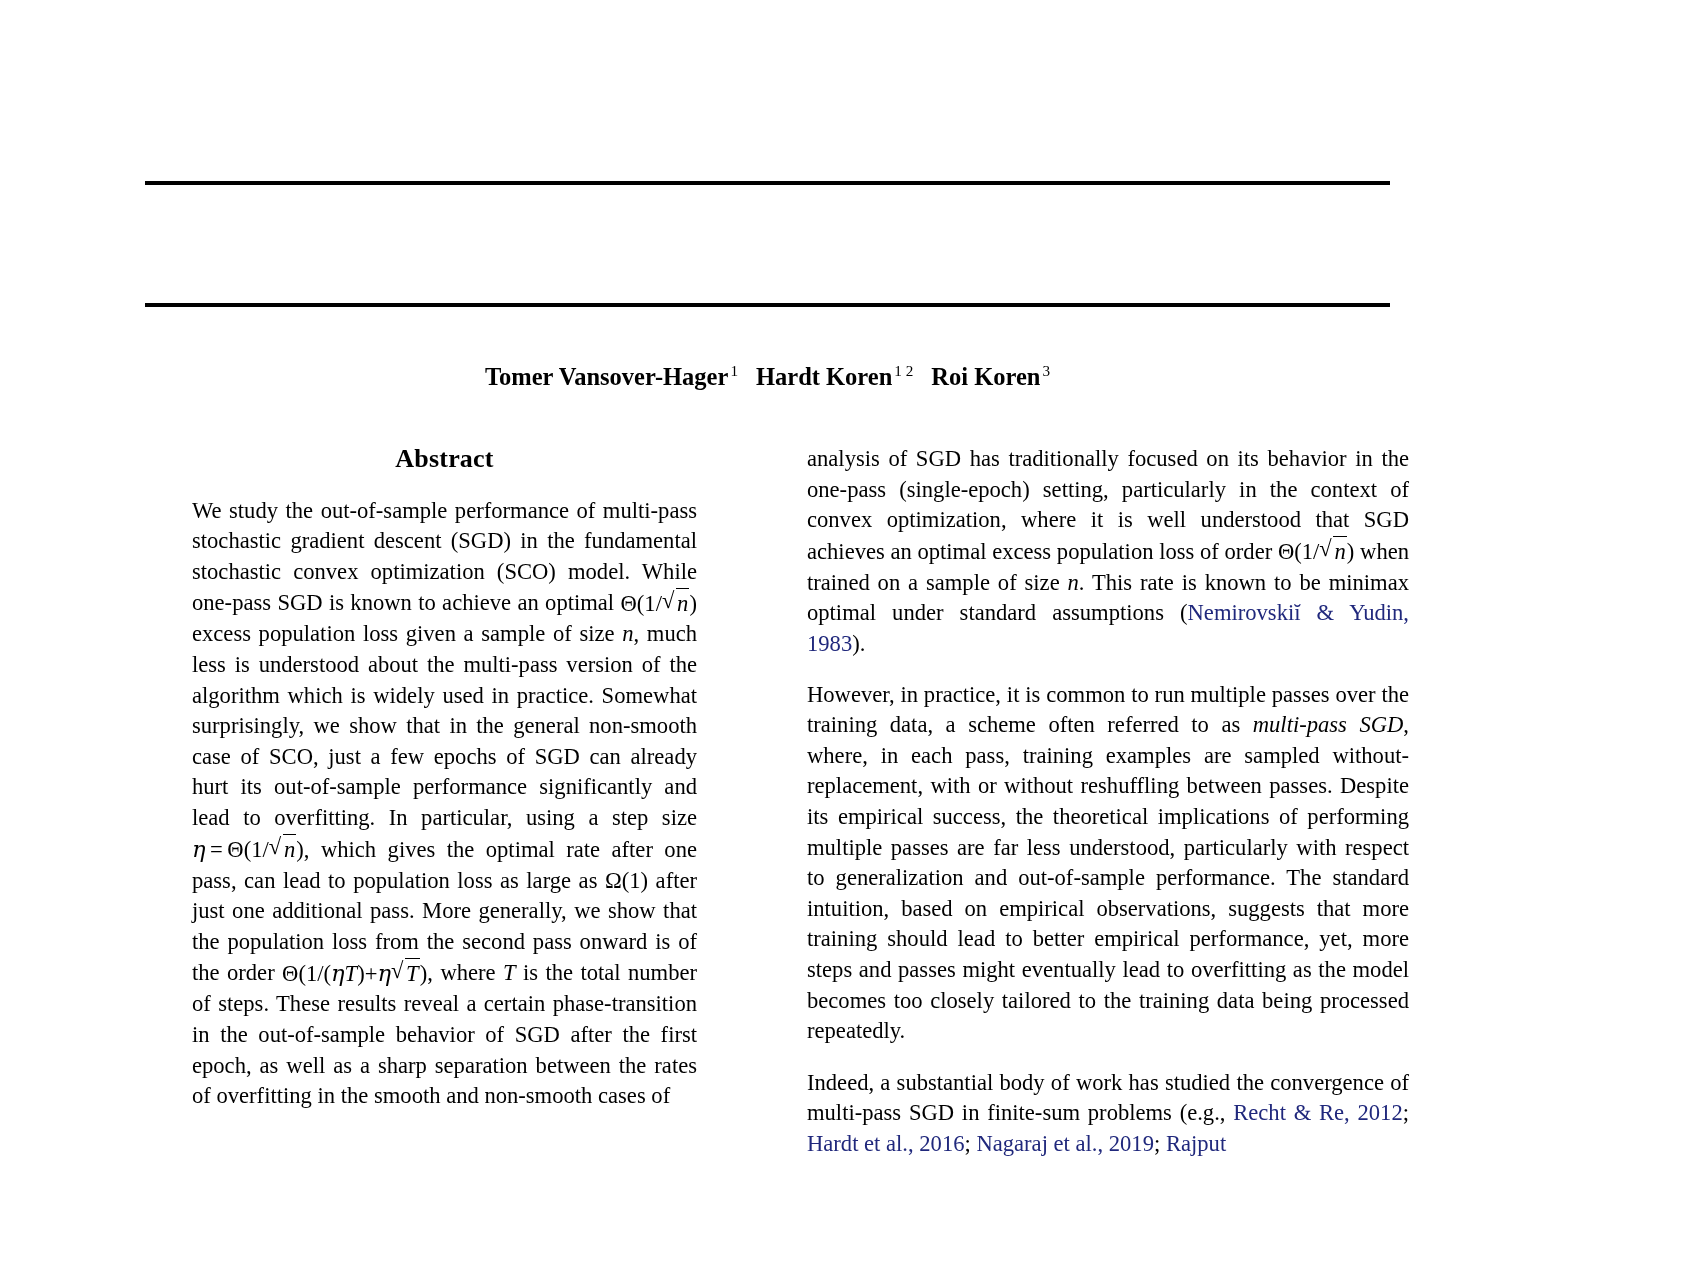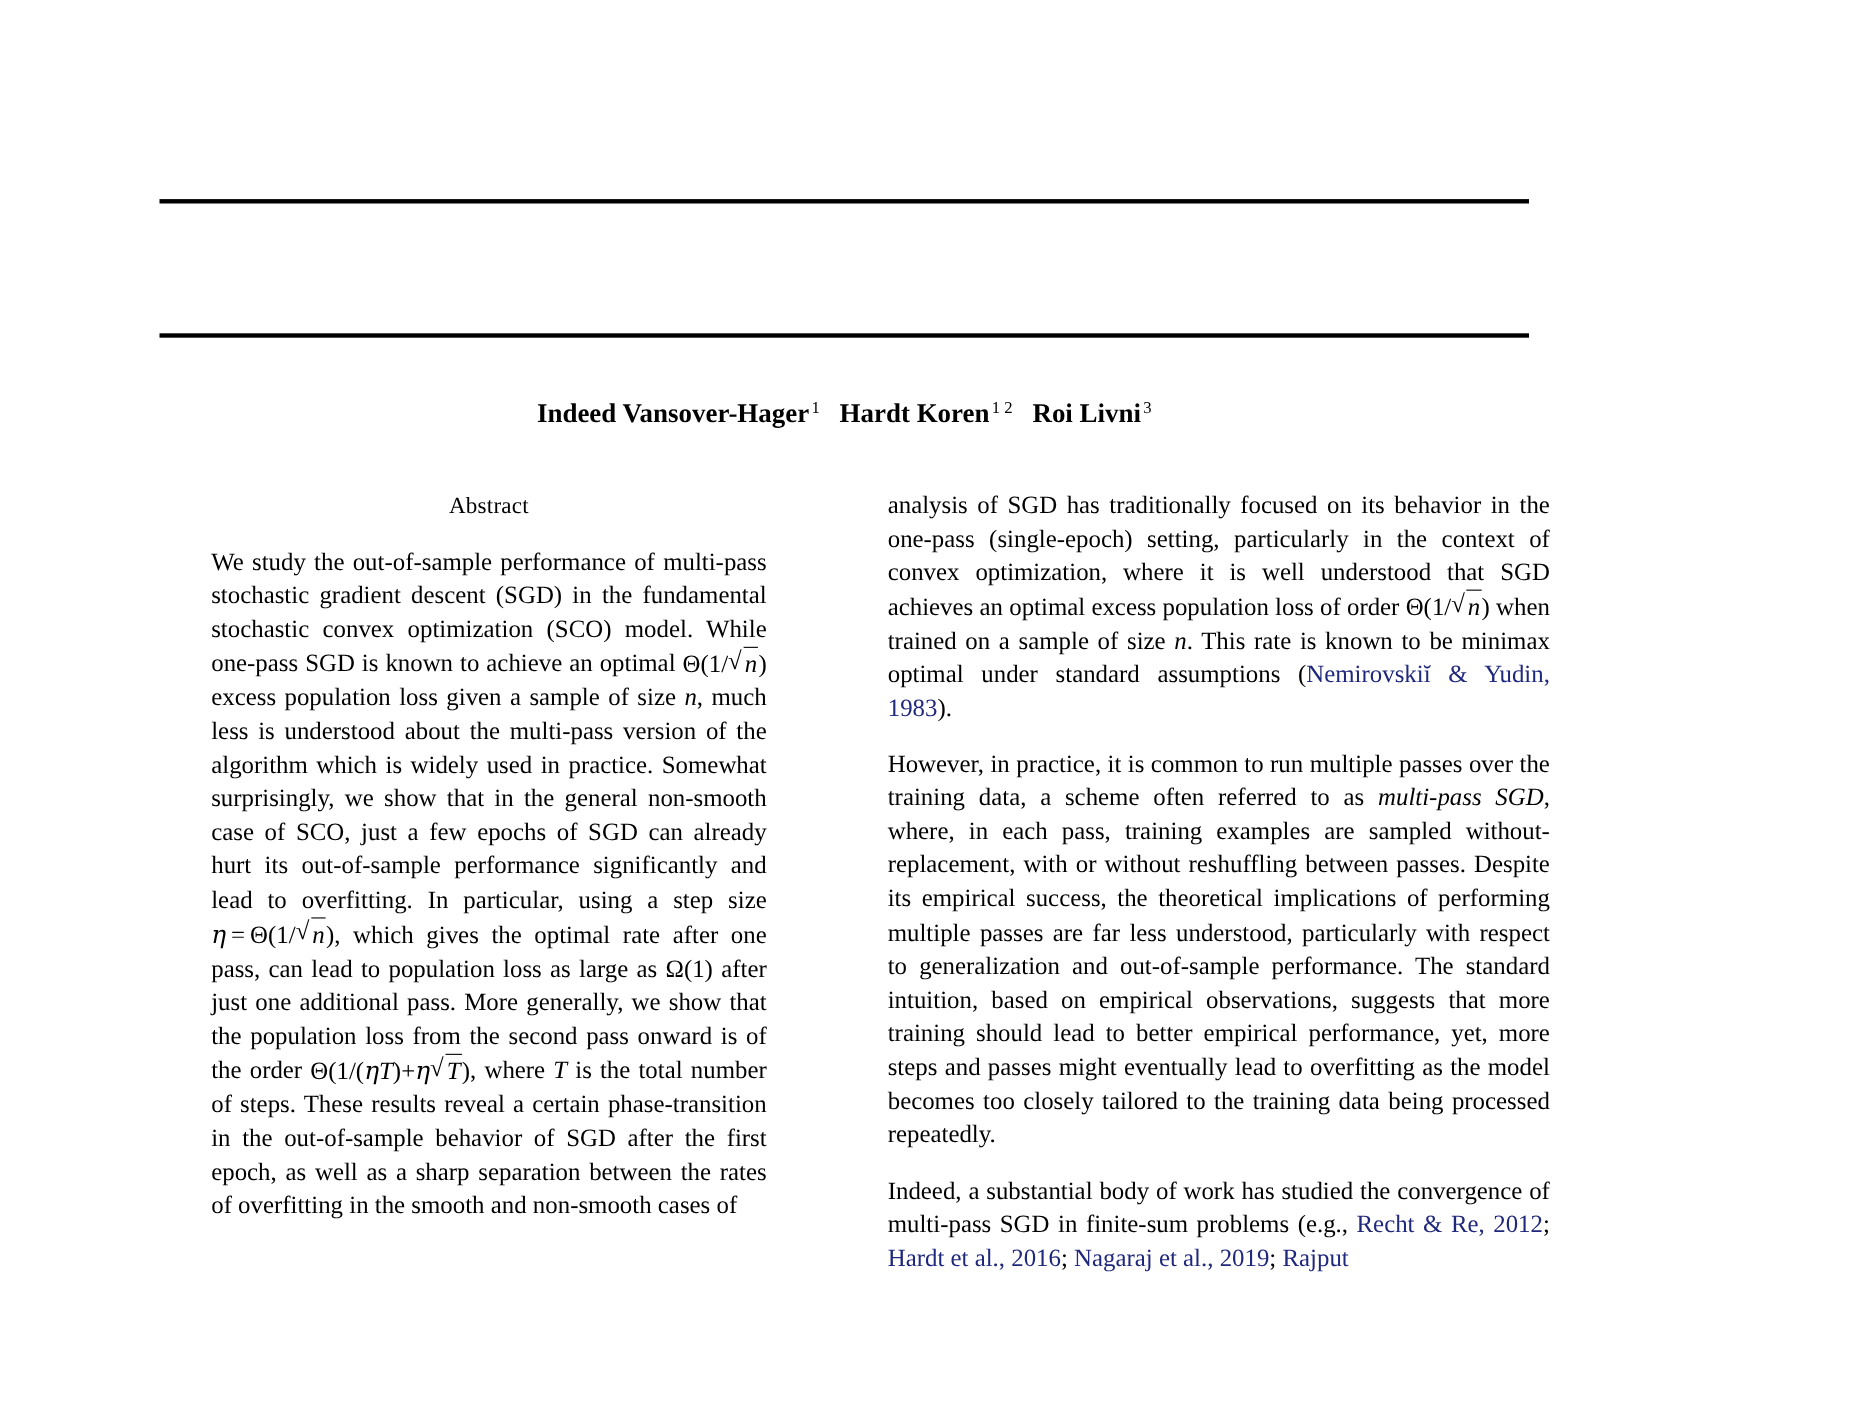--- a/index.html
+++ b/index.html
@@ -71,22 +71,22 @@
     left: 192px;
     width: 505px;
   }
   .col-right {
     left: 807px;
     width: 602px;
   }
 
   .abstract-head {
     text-align: center;
-    font-size: 21px;
-    font-weight: normal;
+    font-size: 26px;
+    font-weight: bold;
     margin: 0 0 16px 0;
     letter-spacing: 0.2px;
   }
 
   p.para {
     margin: 0 0 20px 0;
     text-align: justify;
   }
   p.para:last-child { margin-bottom: 0; margin-top: 21px; }
 
@@ -121,21 +121,21 @@
 <body>
 
 <div class="page">
 
   <div class="rule rule-top"></div>
 
 
   <div class="rule rule-bottom"></div>
 
   <div class="authors">
-    <span class="nm"><span>Indeed Vansover-Hager</span><sup>1</sup></span><span class="gap"></span><span class="nm"><span>Hardt Koren</span><sup>1 2</sup></span><span class="gap"></span><span class="nm"><span>Roi Livni</span><sup>3</sup></span>
+    <span class="nm"><span>Tomer Vansover-Hager</span><sup>1</sup></span><span class="gap"></span><span class="nm"><span>Hardt Koren</span><sup>1 2</sup></span><span class="gap"></span><span class="nm"><span>Roi Koren</span><sup>3</sup></span>
   </div>
 
   <div class="col col-left">
     <div class="abstract-head">Abstract</div>
     <p class="para"><span>We study the out-of-sample performance of multi-pass stochastic gradient descent (SGD) in the fundamental stochastic convex optimization (SCO) model. While one-pass SGD is known to achieve an optimal </span><span class="m">Θ(1/<span class="sqrt"><span class="rad">n</span></span>)</span><span> excess population loss given a sample of size </span><span class="m mi">n</span><span>, much less is understood about the multi-pass version of the algorithm which is widely used in practice. Somewhat surprisingly, we show that in the general non-smooth case of SCO, just a few epochs of SGD can already hurt its out-of-sample performance significantly and lead to overfitting. In particular, using a step size </span><span class="m"><span class="gk">η</span> = Θ(1/<span class="sqrt"><span class="rad">n</span></span>)</span><span>, which gives the optimal rate after one pass, can lead to population loss as large as </span><span class="m">Ω(1)</span><span> after just one additional pass. More generally, we show that the population loss from the second pass onward is of the order </span><span class="m">Θ(1/(<span class="gk">η</span><span class="mi">T</span>)+<span class="gk">η</span><span class="sqrt"><span class="rad">T</span></span>)</span><span>, where </span><span class="m mi">T</span><span> is the total number of steps.  These results reveal a certain phase-transition in the out-of-sample behavior of SGD after the first epoch, as well as a sharp separation between the rates of overfitting in the smooth and non-smooth cases of</span></p>
   </div>
 
   <div class="col col-right">
     <p class="para"><span>analysis of SGD has traditionally focused on its behavior in the one-pass (single-epoch) setting, particularly in the context of convex optimization, where it is well understood that SGD achieves an optimal excess population loss of order </span><span class="m">Θ(1/<span class="sqrt"><span class="rad">n</span></span>)</span><span> when trained on a sample of size </span><span class="m mi">n</span><span>. This rate is known to be minimax optimal under standard assumptions (</span><a class="cite" href="#" style="text-decoration:none;color:#20287c;">Nemirovskiĭ &amp; Yudin, 1983</a><span>).</span></p>
 

